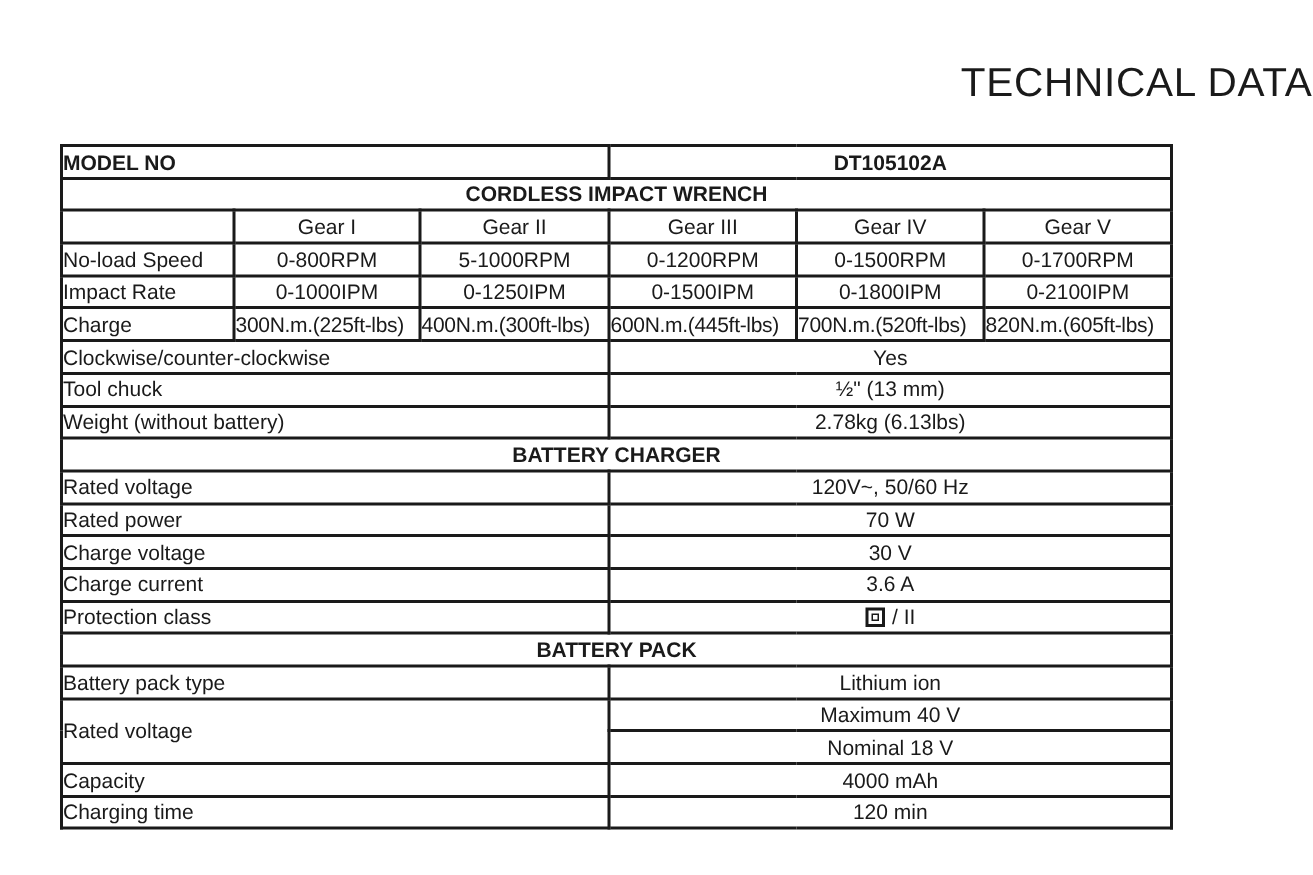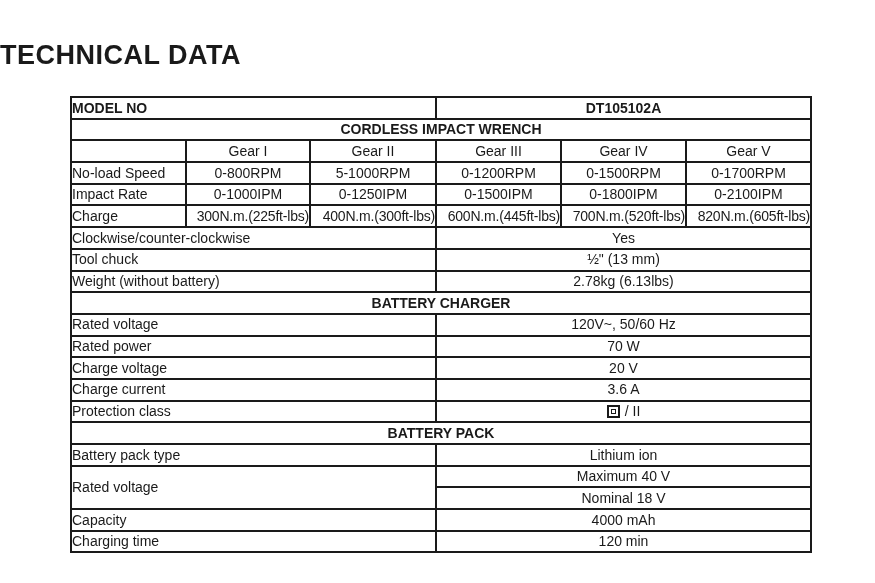--- a/index.html
+++ b/index.html
@@ -5,48 +5,48 @@
   html, body { margin: 0; padding: 0; }
   body {
     width: 875px; height: 583px;
     background: #ffffff;
     color: #1a1a1a;
     font-family: "Liberation Sans", sans-serif;
     overflow: hidden;
   }
   .title {
     margin: 40px 0 25px 0;
-    text-align: left;
+    text-align: right;
     font-size: 27px;
-    font-weight: bold;
+    font-weight: normal;
     letter-spacing: 0.5px;
     color: #1a1a1a;
   }
   table.tech {
     border-collapse: collapse;
     table-layout: fixed;
     width: 740px;
-    margin-left: 70px;
+    margin-left: 40px;
   }
   table.tech td {
     border: 2px solid #1a1a1a;
     height: 19.7px;
     font-size: 14px;
     line-height: 1.05;
     padding: 0;
     vertical-align: middle;
     white-space: nowrap;
     overflow: hidden;
   }
   td.lbl { text-align: left; padding-left: 14px; }
   td.val { text-align: center; padding-left: 15px; }
   td.ctr { text-align: center; }
   td.sec { font-weight: bold; text-align: center; padding-left: 14px; }
   .bold  { font-weight: bold; }
-  td.torque { text-align: right; font-size: 13.4px; letter-spacing: -0.2px; }
+  td.torque { text-align: left; font-size: 13.4px; letter-spacing: -0.2px; }
   .di-icon {
     display: inline-block;
     box-sizing: border-box;
     width: 13px; height: 13px;
     border: 2px solid #1a1a1a;
     position: relative;
     vertical-align: -2px;
     margin-right: 5px;
   }
   .di-icon::after {
@@ -138,21 +138,21 @@
   <tr>
     <td colspan="3" class="lbl">Rated voltage</td>
     <td colspan="3" class="val">120V~, 50/60 Hz</td>
   </tr>
   <tr>
     <td colspan="3" class="lbl">Rated power</td>
     <td colspan="3" class="val">70 W</td>
   </tr>
   <tr>
     <td colspan="3" class="lbl">Charge voltage</td>
-    <td colspan="3" class="val">20 V</td>
+    <td colspan="3" class="val">30 V</td>
   </tr>
   <tr>
     <td colspan="3" class="lbl">Charge current</td>
     <td colspan="3" class="val">3.6 A</td>
   </tr>
   <tr>
     <td colspan="3" class="lbl">Protection class</td>
     <td colspan="3" class="val">
       <span class="di-icon"></span><span>/ II</span>
     </td>

